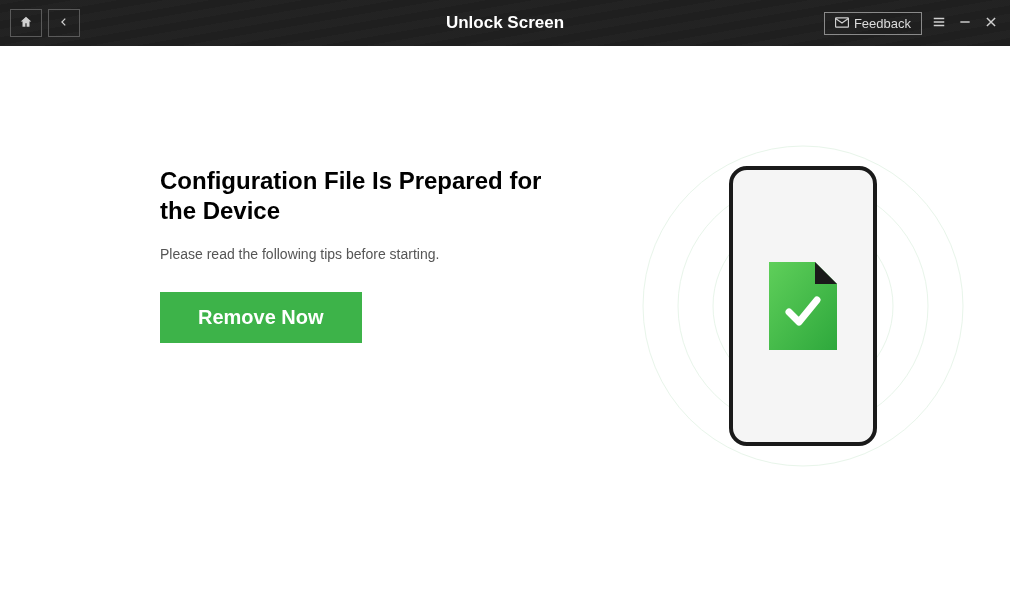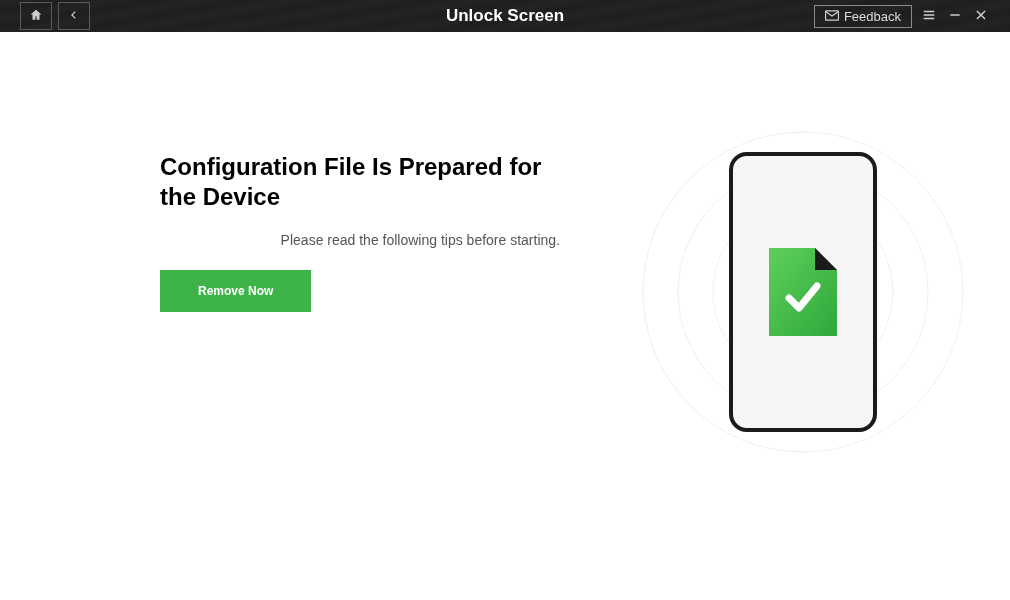--- a/index.html
+++ b/index.html
@@ -4,32 +4,32 @@
   <style>
     * { margin: 0; padding: 0; box-sizing: border-box; }
     body {
       width: 1010px;
       height: 600px;
       font-family: -apple-system, BlinkMacSystemFont, "Segoe UI", Arial, sans-serif;
       background: #ffffff;
       overflow: hidden;
     }
     .header {
-      height: 32px;
+      height: 46px;
       background: #1f1f1f;
       background-image: repeating-linear-gradient(
         -10deg,
         transparent,
         transparent 8px,
         rgba(255,255,255,0.015) 8px,
         rgba(255,255,255,0.015) 16px
       );
       display: flex;
       align-items: center;
-      padding: 0 20px;
+      padding: 0 10px;
       position: relative;
     }
     .nav-btn {
       width: 32px;
       height: 28px;
       border: 1px solid #5a5a5a;
       background: transparent;
       display: flex;
       align-items: center;
       justify-content: center;
@@ -82,34 +82,33 @@
     .heading {
       font-size: 24px;
       font-weight: 700;
       color: #000;
       line-height: 1.25;
       margin-bottom: 20px;
     }
     .subtitle {
       font-size: 14px;
       color: #555;
-      margin-bottom: 22px;
-      text-align: right;
     }
     .tip {
       font-size: 14px;
       color: #555;
       line-height: 1.55;
       margin-bottom: 14px;
     }
     .cta {
+      margin-top: 30px;
       background: #3db349;
       color: #fff;
       border: none;
-      font-size: 12px;
+      font-size: 20px;
       font-weight: 600;
       padding: 14px 38px;
       cursor: pointer;
     }
     .illus-col {
       flex: 1;
       display: flex;
       align-items: center;
       justify-content: center;
       position: relative;

